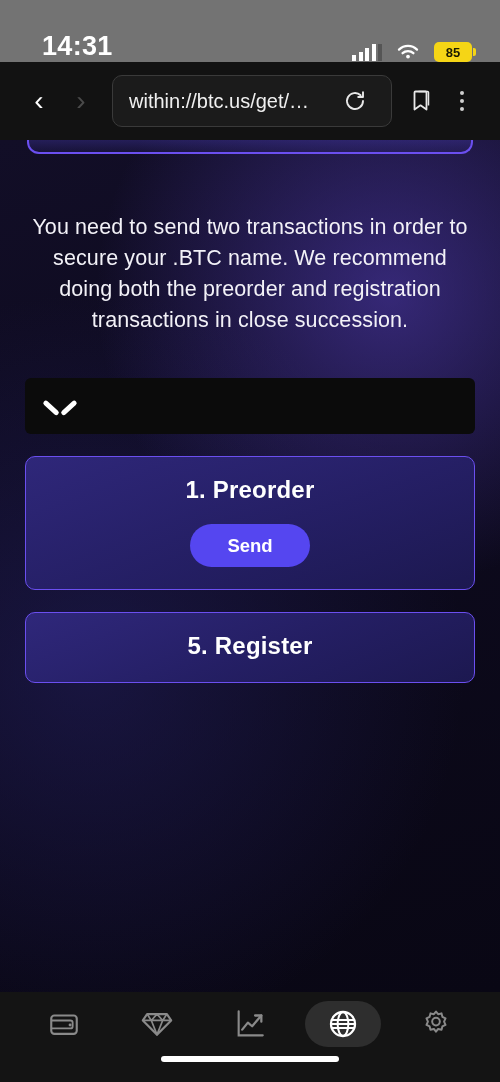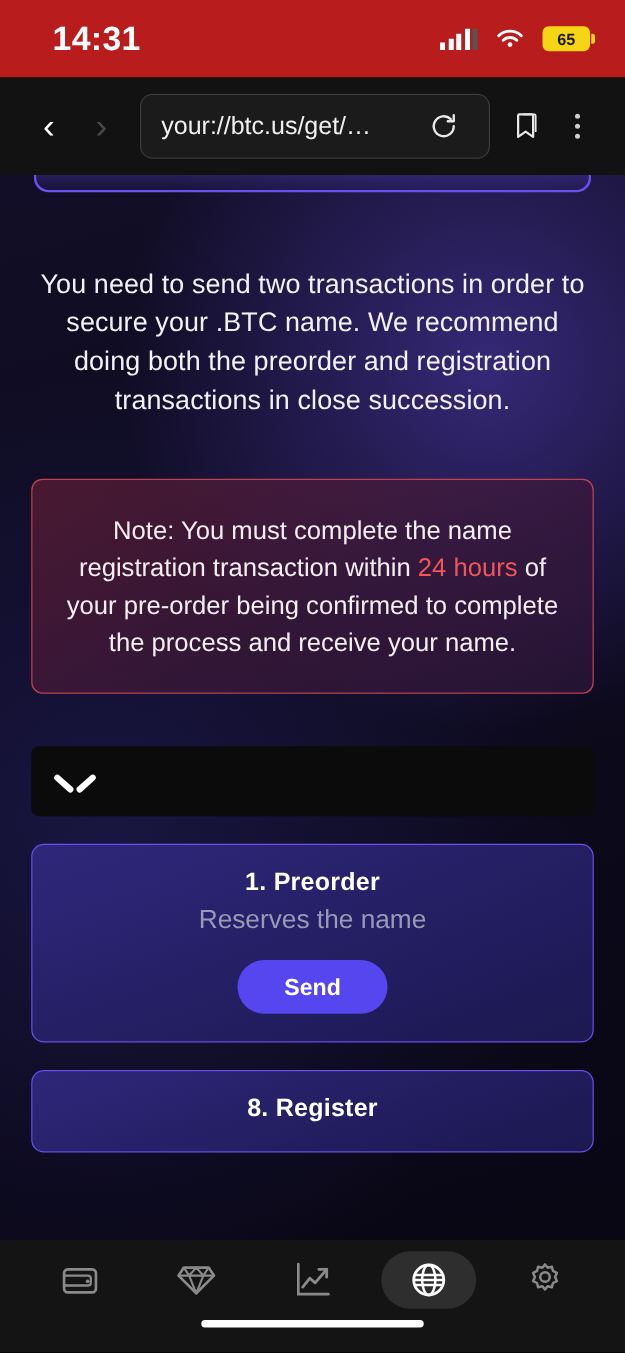--- a/index.html
+++ b/index.html
@@ -6,22 +6,22 @@
   html, body {
     width:500px; height:1082px;
     background:#000;
     font-family:"Liberation Sans", sans-serif;
     overflow:hidden;
   }
   .phone { position:relative; width:500px; height:1082px; overflow:hidden; }
 
   
   .statusbar {
-    height:62px; background:#b91c1c;
-    display:flex; align-items:center; justify-content:space-between;
+    height:62px; background:#737373;
+    display:flex; align-items:flex-end; justify-content:space-between;
     padding:0 28px 0 42px;
   }
   .clock { color:#fff; font-size:27px; font-weight:600; letter-spacing:.3px; }
   .status-right { display:flex; align-items:center; gap:14px; }
 
   .signal { display:flex; align-items:flex-end; gap:2.5px; height:17px; }
   .signal i { display:block; width:4px; background:#fff; }
   .signal i:nth-child(1){ height:6px; }
   .signal i:nth-child(2){ height:9px; }
   .signal i:nth-child(3){ height:13px; }
@@ -104,21 +104,21 @@
     background:#fff; border-radius:3px;
   }
   .chev::before { left:-1px; transform:rotate(42deg); transform-origin:left center; }
   .chev::after  { right:-1px; transform:rotate(-42deg); transform-origin:right center; }
 
   .stepcard {
     margin-top:22px; border:1.5px solid #6b4ff0; border-radius:10px;
     background:linear-gradient(160deg,rgba(49,41,128,.92) 0%,rgba(38,32,105,.9) 55%,rgba(30,26,86,.9) 100%);
     padding:19px 16px 22px; text-align:center;
   }
-  .stepcard .t { color:#fff; font-size:20px; font-weight:700; letter-spacing:.2px; }
+  .stepcard .t { color:#fff; font-size:24px; font-weight:700; letter-spacing:.2px; }
   .stepcard .s { color:#9a9ab8; font-size:21px; margin-top:6px; }
   .sendbtn {
     margin:17px auto 0; width:120px; height:43px; border-radius:22px;
     display:flex; align-items:center; justify-content:center;
     font-size:18.5px; font-weight:700; border:none;
     font-family:"Liberation Sans", sans-serif;
   }
   .sendbtn.active  { background:#5546f0; color:#fff;margin-top:20px; }
 
   
@@ -151,30 +151,30 @@
           <i></i>
           <i></i>
           <i></i>
       </div>
       <svg width="24" height="18" viewBox="0 0 24 18">
         <path d="M12 15.5a1.9 1.9 0 1 0 0-3.8 1.9 1.9 0 0 0 0 3.8z" fill="#fff"></path>
         <path d="M6.6 10.2a7.8 7.8 0 0 1 10.8 0" stroke="#fff" stroke-width="2.3" fill="none" stroke-linecap="round"></path>
         <path d="M3 6.6a12.8 12.8 0 0 1 18 0" stroke="#fff" stroke-width="2.3" fill="none" stroke-linecap="round"></path>
       </svg>
       <div class="batt">
-        <span>65</span>
+        <span>85</span>
       </div>
     </div>
   </div>
 
   <div class="browserbar">
     <div class="navarrow on">‹</div>
     <div class="navarrow off">›</div>
     <div class="urlbox">
-      <div class="urltext">your://btc.us/get/…</div>
+      <div class="urltext">within://btc.us/get/…</div>
       <div class="tbicon">
         <svg width="24" height="24" viewBox="0 0 24 24">
           <path d="M20 12a8 8 0 1 1-2.4-5.7" stroke="#e8e8e8" stroke-width="1.9" fill="none" stroke-linecap="round"></path>
           <path d="M20 3.2V8h-4.8" stroke="#e8e8e8" stroke-width="1.9" fill="none" stroke-linecap="round" stroke-linejoin="round"></path>
         </svg>
       </div>
     </div>
     <div class="tbicon">
       <svg width="24" height="26" viewBox="0 0 24 26">
         <path d="M5.5 3.5h10a1 1 0 0 1 1 1v17l-6-4.2-6 4.2v-17a1 1 0 0 1 1-1z" stroke="#e8e8e8" stroke-width="1.8" fill="none" stroke-linejoin="round"></path>
@@ -189,36 +189,32 @@
         </div>
     </div>
   </div>
 
   <div class="page">
 
     <div class="cutcard"></div>
 
     <div class="intro">You need to send two transactions in order to secure your .BTC name. We recommend doing both the preorder and registration transactions in close succession.</div>
 
-    <div class="notebox">
-      <span>Note: You must complete the name registration transaction within </span><span class="hot">24 hours</span><span> of your pre-order being confirmed to complete the process and receive your name.</span>
-    </div>
 
     <div class="accordion">
       <div class="chev"></div>
     </div>
 
     <div class="stepcard">
       <div class="t">1. Preorder</div>
-      <div class="s">Reserves the name</div>
       <button class="sendbtn active">Send</button>
     </div>
 
     <div class="stepcard">
-      <div class="t">8. Register</div>
+      <div class="t">5. Register</div>
 
     </div>
 
   </div>
 
   <div class="bottomnav">
     <div class="navrow">
 
       <div class="navitem">
         <svg width="34" height="34" viewBox="0 0 24 24">

